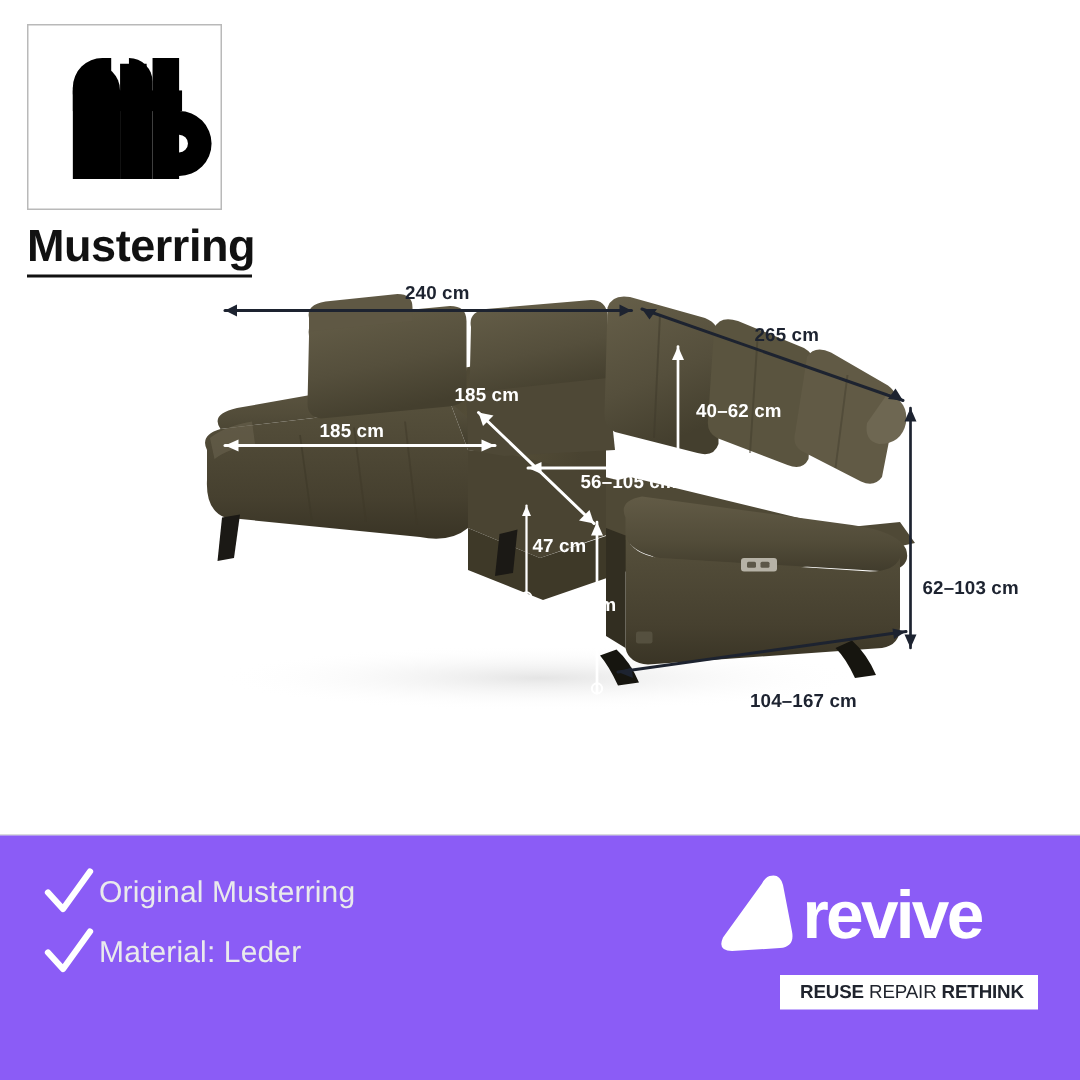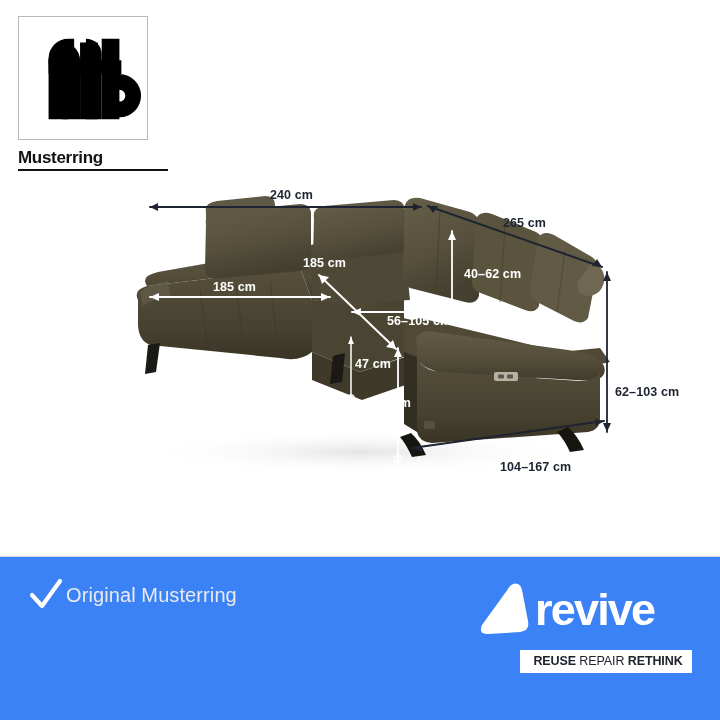--- a/index.html
+++ b/index.html
@@ -16,21 +16,21 @@
   .brand { position:absolute; left:18px; top:16px; width:152px; }
   .brand-box {
     width:130px; height:124px;
     border:1px solid #b9b9b9;
     background:#fff;
     position:relative;
   }
   .brand-mark { position:absolute; left:0; top:0; width:100%; height:100%; }
   .brand-name {
     margin-top:9px;
-    font-size:17px;
+    font-size:30px;
     font-weight:bold;
     letter-spacing:-0.3px;
     color:#111;
     line-height:1.08;
     font-family:"Liberation Sans", sans-serif;
   }
   .brand-rule { margin-top:2px; width:150px; height:2px; background:#111; }
 
   
   .photo { position:absolute; left:0; top:0; width:720px; height:426px; }
@@ -45,21 +45,21 @@
     letter-spacing:0.1px;
     font-family:"Liberation Sans", sans-serif;
   }
   .dim.dark  { color:#1d2330; }
   .dim.light { color:#ffffff; }
 
   
   .banner {
     position:absolute; left:0; top:556px;
     width:720px; height:164px;
-    background:#3b82f6;
+    background:#8b5cf6;
     border-top:1px solid #d9dadd;
   }
   .claims { position:absolute; left:26px; top:18px; }
   .claim { display:flex; align-items:center; height:40px; }
   .check { width:40px; flex:0 0 40px; }
   .claim-text {
     color:#e9eaec;
     font-size:20px;
     font-weight:normal;
     letter-spacing:0.1px;
@@ -281,20 +281,26 @@
 
   <div class="banner">
 
     <div class="claims">
       <div class="claim">
         <svg class="check" viewBox="0 0 40 40">
           <path d="M6,20 L16,31 L34,6" fill="none" stroke="#ffffff" stroke-width="4.2" stroke-linecap="round" stroke-linejoin="round"></path>
         </svg>
         <div class="claim-text">Original Musterring</div>
       </div>
+      <div class="claim">
+        <svg class="check" viewBox="0 0 40 40">
+          <path d="M6,20 L16,31 L34,6" fill="none" stroke="#ffffff" stroke-width="4.2" stroke-linecap="round" stroke-linejoin="round"></path>
+        </svg>
+        <div class="claim-text">Material: Leder</div>
+      </div>
     </div>
 
     <div class="revive">
       <div class="revive-top">
         <svg class="revive-leaf" viewBox="0 0 56 56">
           <path d="M38,3 Q45,1 47,9 L53,40 Q55,50 45,51 L13,53 Q3,53 7,44 L33,8 Q35,4 38,3 Z" fill="#ffffff"></path>
         </svg>
         <div class="revive-word">revive</div>
       </div>
       <div class="revive-tag"><b>REUSE</b><span> REPAIR </span><b>RETHINK</b></div>

